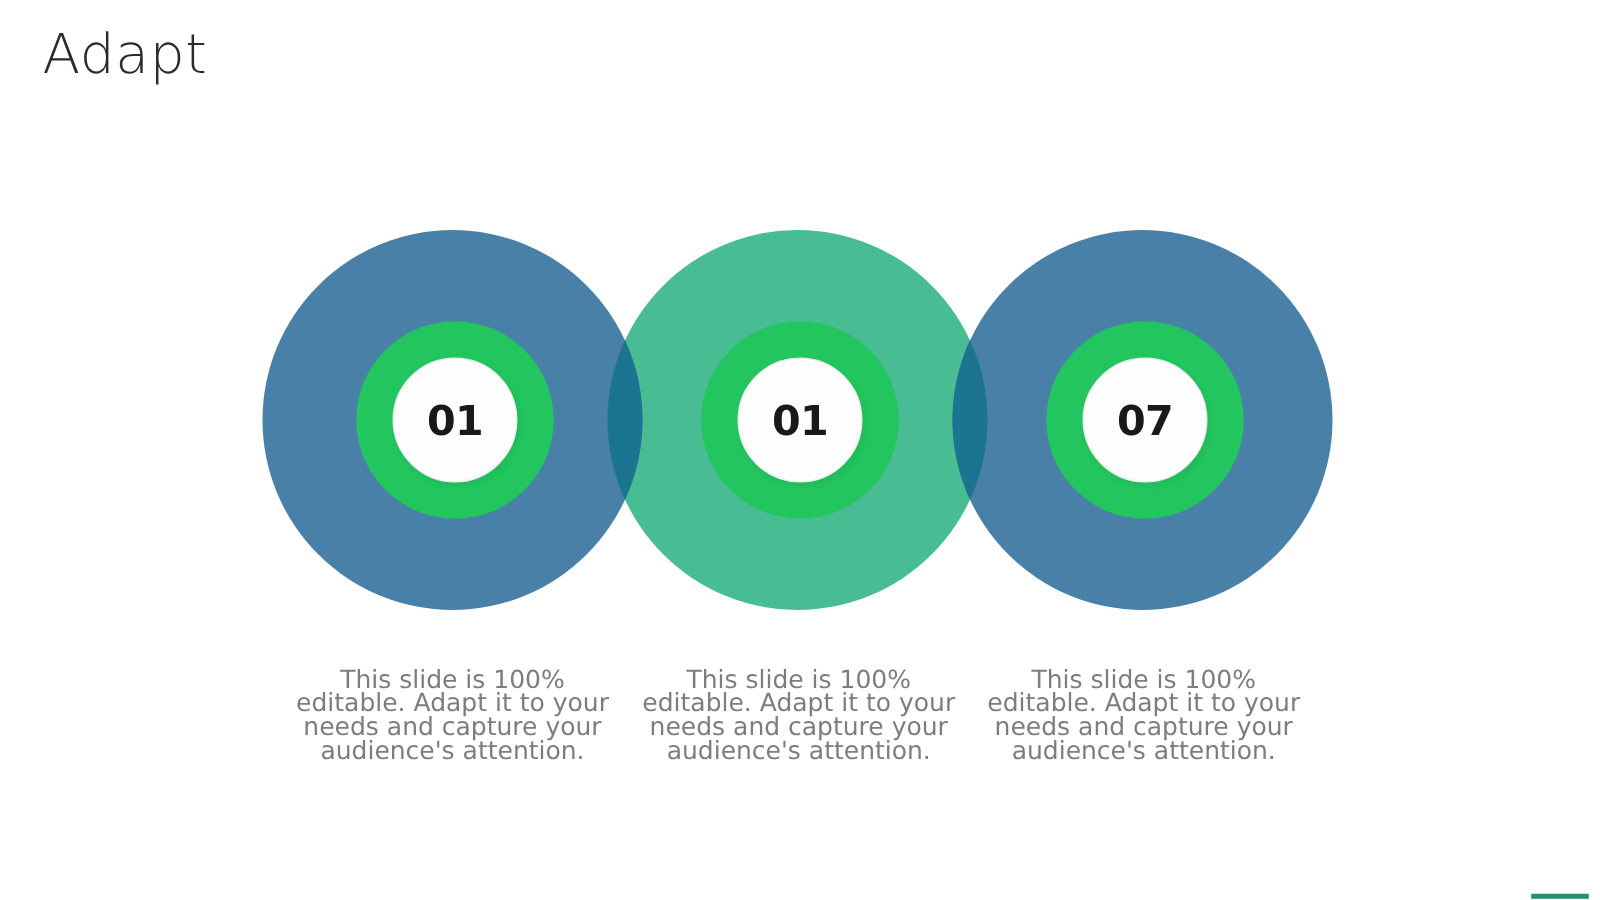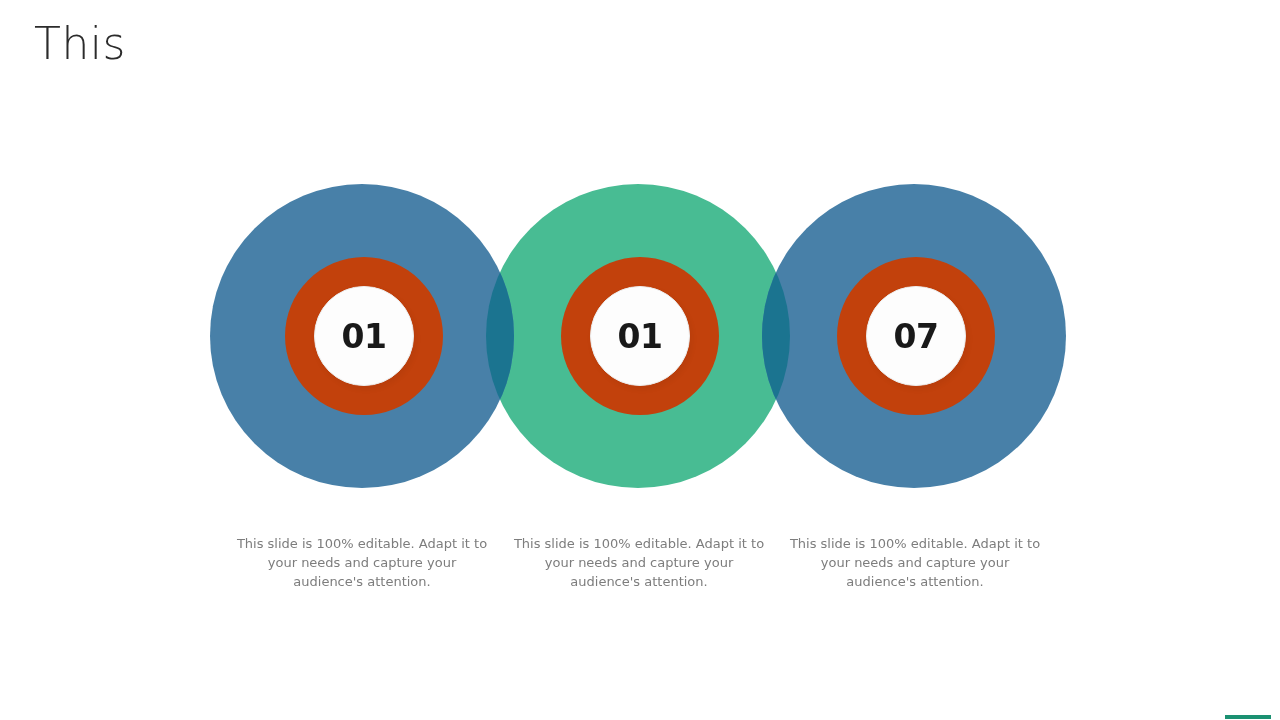--- a/index.html
+++ b/index.html
@@ -79,21 +79,21 @@
     clip-path: circle(152px at 428px 152px);
   }
 
   
   .badge {
     position: absolute;
     top: 73px;
     width: 158px;
     height: 158px;
     border-radius: 50%;
-    background: #c2410c;
+    background: #22c55e;
     z-index: 6;
     display: flex;
     align-items: center;
     justify-content: center;
   }
   .badge.b1 { left: 75px; }
   .badge.b2 { left: 351px; }
   .badge.b3 { left: 627px; }
 
   .badge-ring {
@@ -127,21 +127,21 @@
     left: 210px;
     top: 534px;
     width: 862px;
     height: 80px;
   }
   .caption {
     position: absolute;
     top: 0;
     width: 252px;
     text-align: center;
-    font-size: 13px;
+    font-size: 20px;
     line-height: 19px;
     color: #7d7d7d;
     font-family: "DejaVu Sans", sans-serif;
   }
   .caption.p1 { left: 26px; }
   .caption.p2 { left: 303px; }
   .caption.p3 { left: 579px; }
 
   
   #accent-bar {
@@ -151,21 +151,21 @@
     width: 46px;
     height: 4px;
     background: #1b9172;
   }
 </style>
 </head>
 <body>
 
 <div id="slide">
 
-  <div id="slide-title">This</div>
+  <div id="slide-title">Adapt</div>
 
   <div id="venn">
 
     <div class="venn-circle c1"></div>
     <div class="venn-circle c2"></div>
     <div class="venn-circle c3"></div>
 
     <div class="lens l1"></div>
     <div class="lens l2"></div>
 

